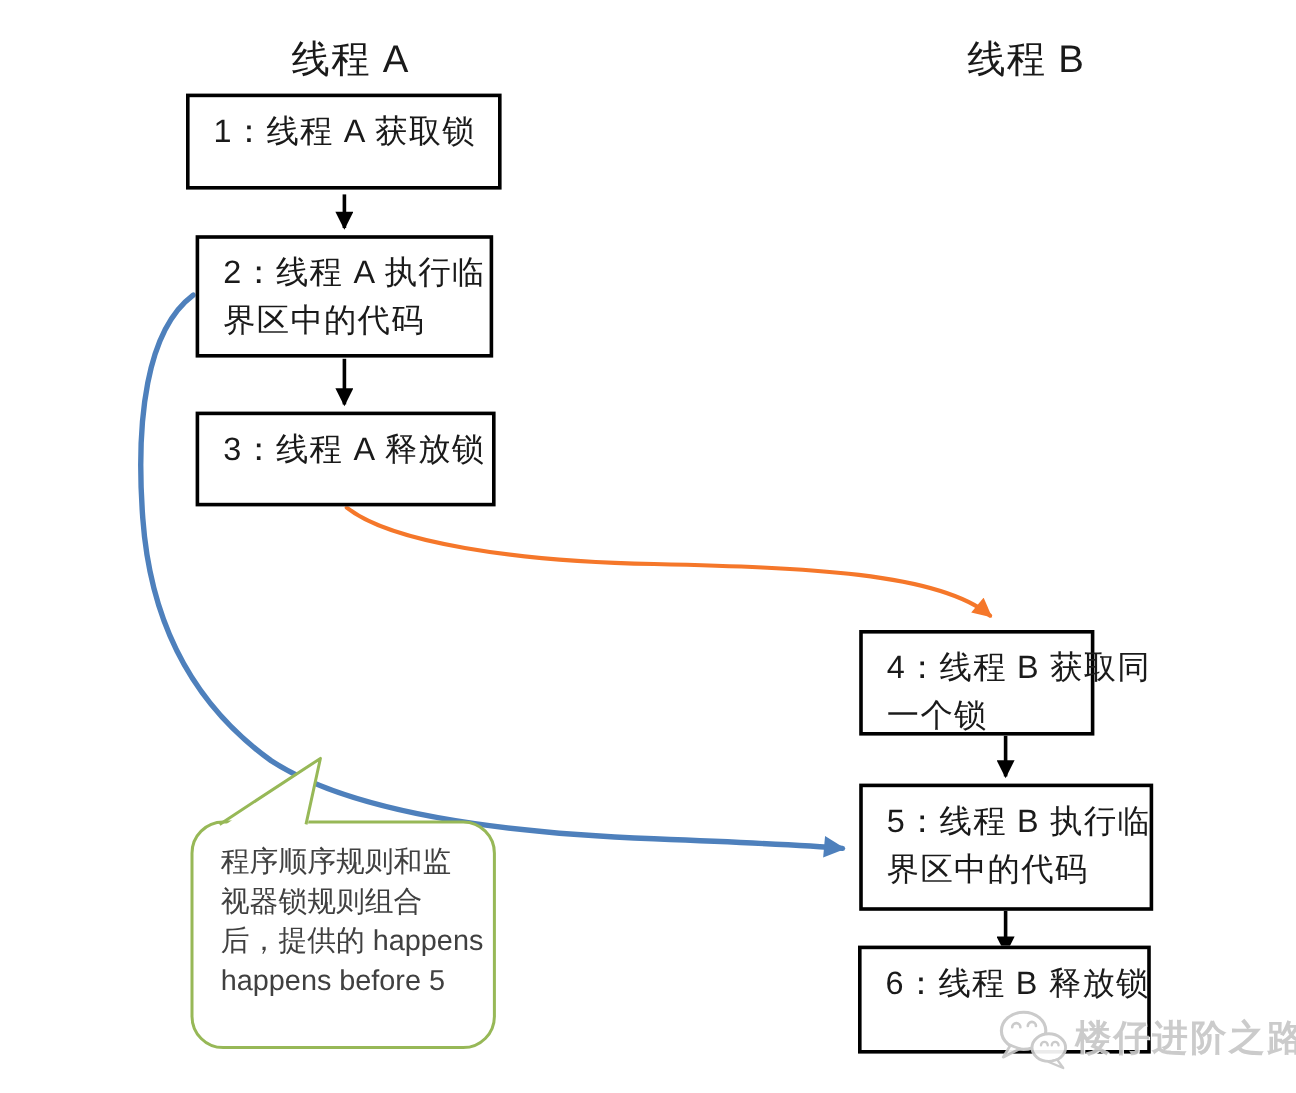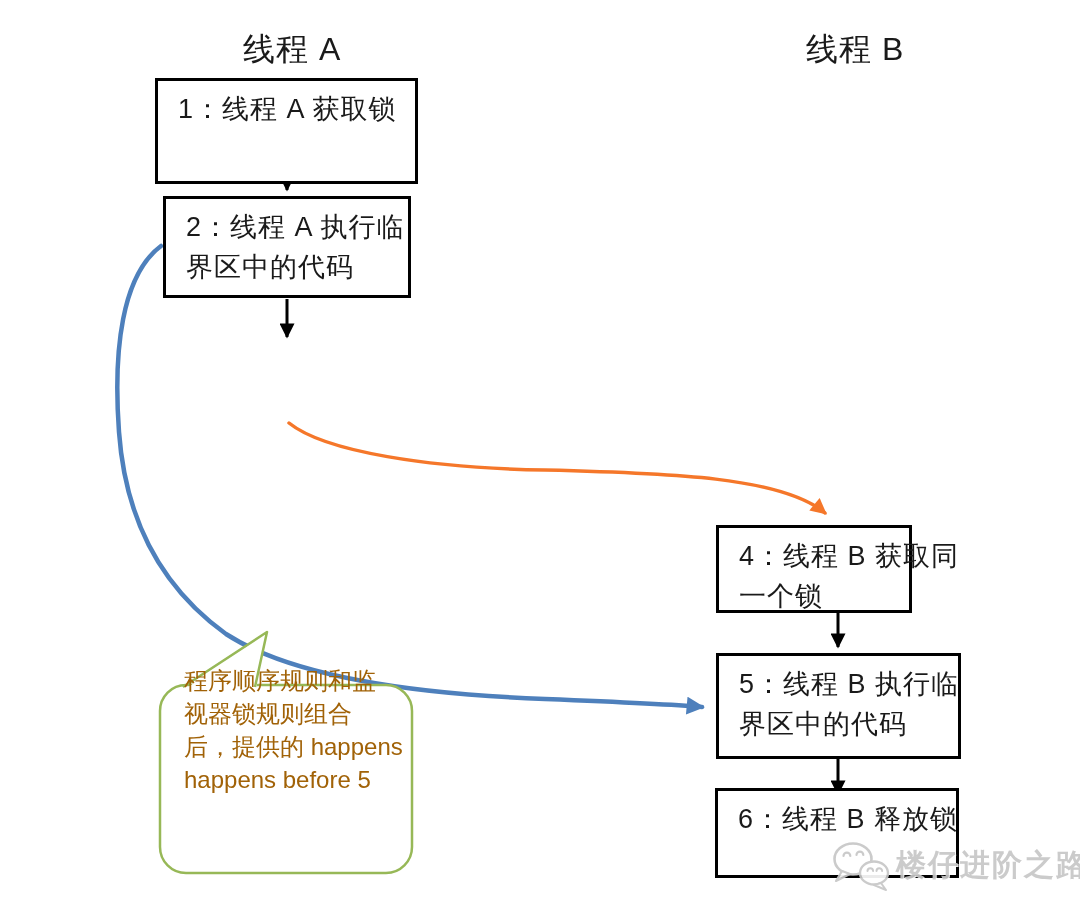--- a/index.html
+++ b/index.html
@@ -37,25 +37,25 @@
     padding: 8px 6px 0 20px;
     font-size: 27px;
     line-height: 40px;
     color: #1a1a1a;
     letter-spacing: 1px;
   }
   .node .line { white-space: nowrap; }
   .callout-text {
     position: absolute;
     left: 184px;
-    top: 664px;
+    top: 702px;
     width: 218px;
     font-size: 24px;
     line-height: 33px;
-    color: #a16207;
+    color: #404040;
   }
   .callout-text .line { white-space: nowrap; }
   .watermark {
     position: absolute;
     left: 830px;
     top: 838px;
     display: flex;
     align-items: center;
     opacity: 0.92;
   }
@@ -97,29 +97,32 @@
     <path d="M 161 246 C 122 275, 113 350, 119 432 C 125 515, 158 585, 226 634 C 300 682, 440 695, 545 699 C 620 702, 668 704, 702 707" fill="none" stroke-width="4.5" stroke-linecap="round" marker-end="url(#mBlue)" stroke="#4E80BC"></path>
 
     <rect x="160" y="685" width="252" height="188" rx="26" ry="26" stroke-width="2.5" fill="#ffffff" stroke="#97B857"></rect>
     <path d="M 184 690 L 267 632 L 256 690 Z" fill="#ffffff" stroke="none"></path>
     <path d="M 183 687 L 267 632 L 255 687" fill="none" stroke-width="2.5" stroke-linejoin="round" stroke="#97B857"></path>
   </svg>
 
   <div class="lane-header" style="left:243px; top:28px;">线程 A</div>
   <div class="lane-header" style="left:806px; top:28px;">线程 B</div>
 
-  <div class="node" style="left:155px; top:78px; width:263px; height:106px;">
+  <div class="node" style="left:155px; top:78px; width:263px; height:80px;">
     <div class="line">1：线程 A 获取锁</div>
   </div>
 
   <div class="node" style="left:163px; top:196px; width:248px; height:102px;">
     <div class="line">2：线程 A 执行临</div>
     <div class="line">界区中的代码</div>
   </div>
 
+  <div class="node" style="left:163px; top:343px; width:250px; height:79px;">
+    <div class="line">3：线程 A 释放锁</div>
+  </div>
 
   <div class="node" style="left:716px; top:525px; width:196px; height:88px;">
     <div class="line">4：线程 B 获取同</div>
     <div class="line">一个锁</div>
   </div>
 
   <div class="node" style="left:716px; top:653px; width:245px; height:106px;">
     <div class="line">5：线程 B 执行临</div>
     <div class="line">界区中的代码</div>
   </div>

